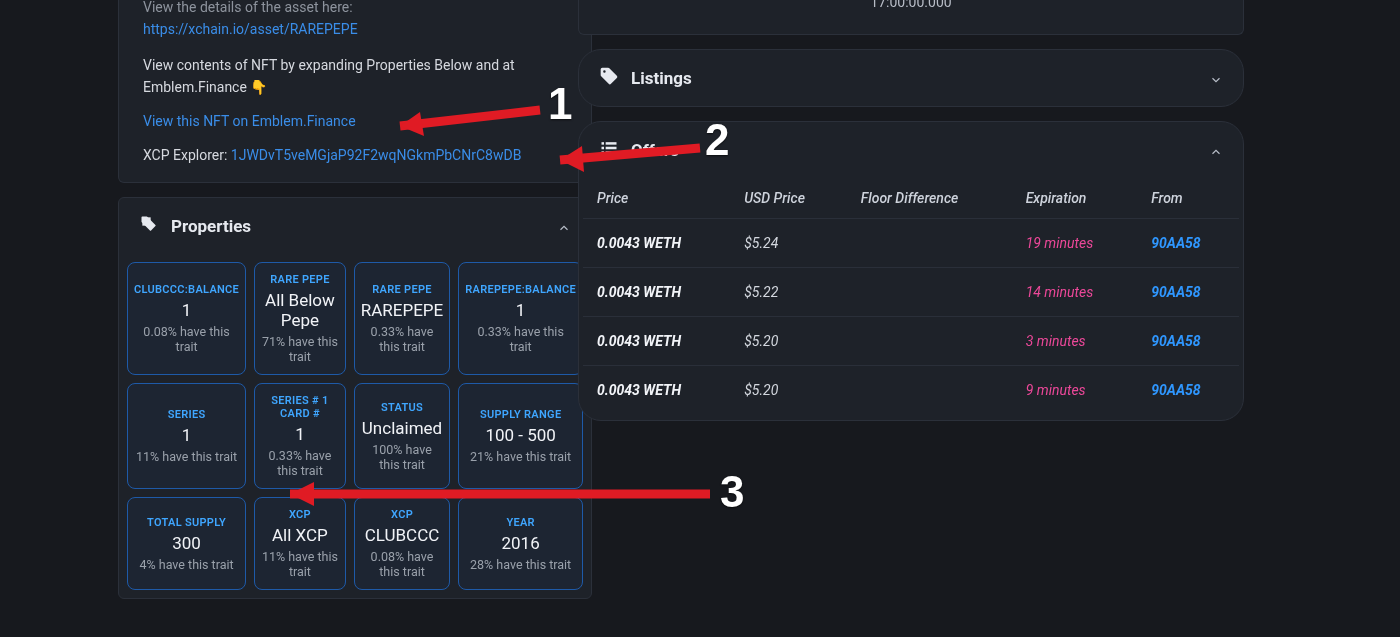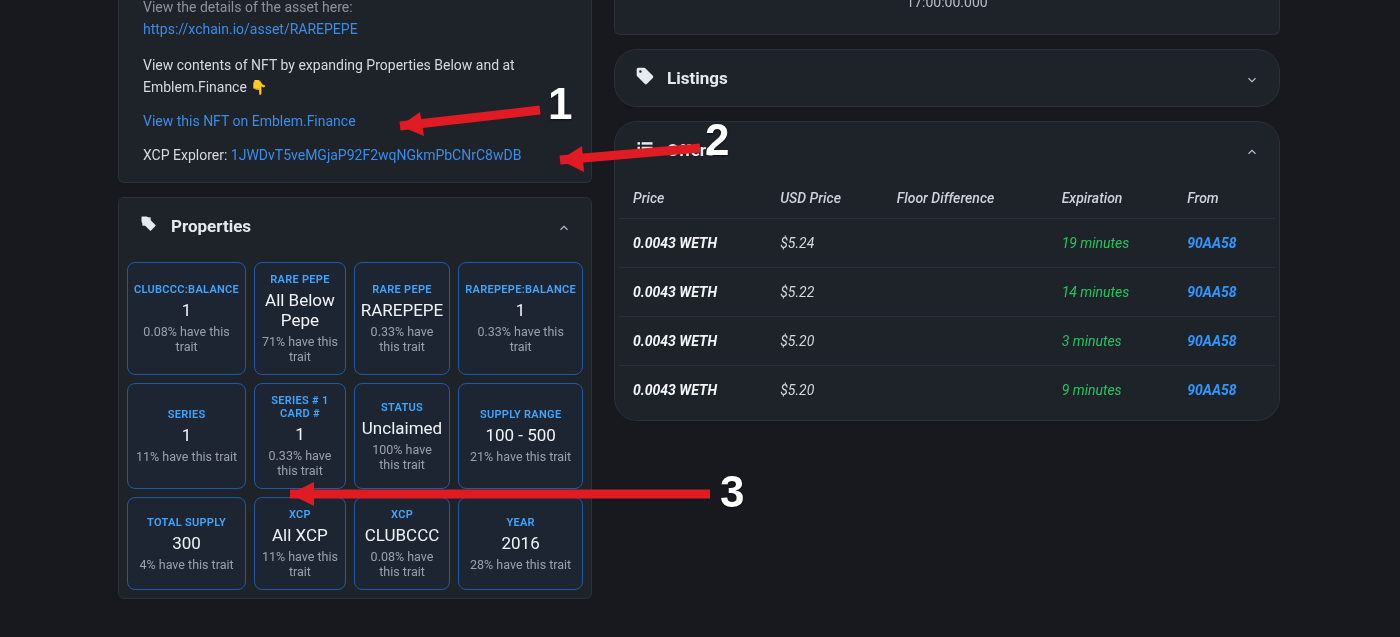--- a/index.html
+++ b/index.html
@@ -11,21 +11,21 @@
     --link:#3a8de8;
     --link2:#2f97ff;
     --badge-border:#1e5aa8;
     --badge-label:#3fa6ff;
     --row-border:#2a2f39;
   }
   html,body{margin:0;padding:0;background:var(--bg);color:var(--text);}
   body{font-family:-apple-system,BlinkMacSystemFont,"Segoe UI",Roboto,Helvetica,Arial,sans-serif;font-size:14px;}
   .stage{position:relative;width:1400px;height:637px;overflow:hidden;}
   .left-col{position:absolute;left:118px;top:0;width:474px;}
-  .right-col{position:absolute;left:614px;top:0;width:666px;}
+  .right-col{position:absolute;left:578px;top:0;width:666px;}
 
   .description-body{padding:0 24px 16px 24px;color:#d6d9df;line-height:22px;}
   .cutoff{white-space:nowrap;overflow:hidden;}
   a.link{color:var(--link);text-decoration:none;}
 
   .panel{background:var(--panel);border:1px solid var(--panel-border);border-radius:6px;}
   .panel-header{display:flex;align-items:center;gap:12px;padding:16px 20px;font-weight:700;font-size:17px;}
   .panel-header .spacer{flex:1;}
   .panel-header .chev{width:14px;height:14px;display:inline-block;}
   .panel-header .chev svg{width:100%;height:100%;stroke:#b8bec8;fill:none;stroke-width:2;}
@@ -40,21 +40,21 @@
 
   
   .sale-time{color:#b7bcc6;text-align:center;padding-bottom:24px;margin-top:-6px;}
   .right-section{margin-top:14px;border-radius:23px;}
   .offers-body{padding:0 4px 6px 4px;font-style:italic;}
   table.offers{width:100%;border-collapse:collapse;}
   table.offers th{text-align:left;color:#ced3dc;font-weight:500;padding:12px 14px;font-size:14px;}
   table.offers td{padding:16px 14px;border-top:1px solid var(--row-border);vertical-align:middle;}
   table.offers td.price{font-weight:700;color:#f2f4f8;}
   table.offers td.usd{color:#d3d7de;}
-  table.offers td.exp{color:#22c55e;}
+  table.offers td.exp{color:#ec4899;}
   a.addr{color:var(--link2);font-weight:700;text-decoration:none;}
 
   
   .anno-num{position:absolute;color:#fff;font-weight:900;font-family:Arial,Helvetica,sans-serif;font-size:44px;line-height:1;text-shadow:0 1px 2px rgba(0,0,0,.6);}
   .arrow{position:absolute;}
   .arrow line{stroke:#e01b24;stroke-width:9;}
   .arrow polygon{fill:#e01b24;}
 
   
   .left-col .desc-panel{border:1px solid var(--panel-border);border-top:none;border-bottom-left-radius:6px;border-bottom-right-radius:6px;background:var(--panel);}

